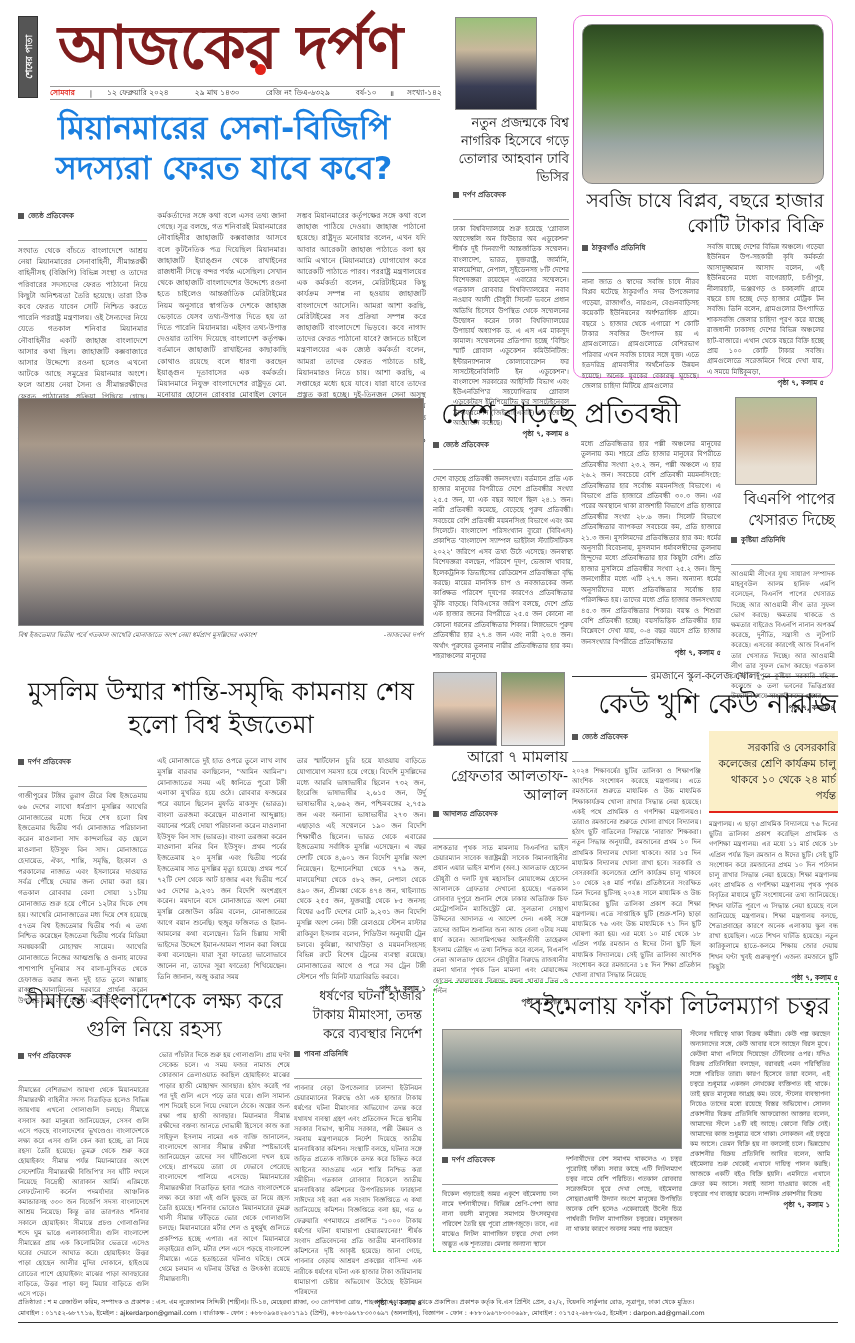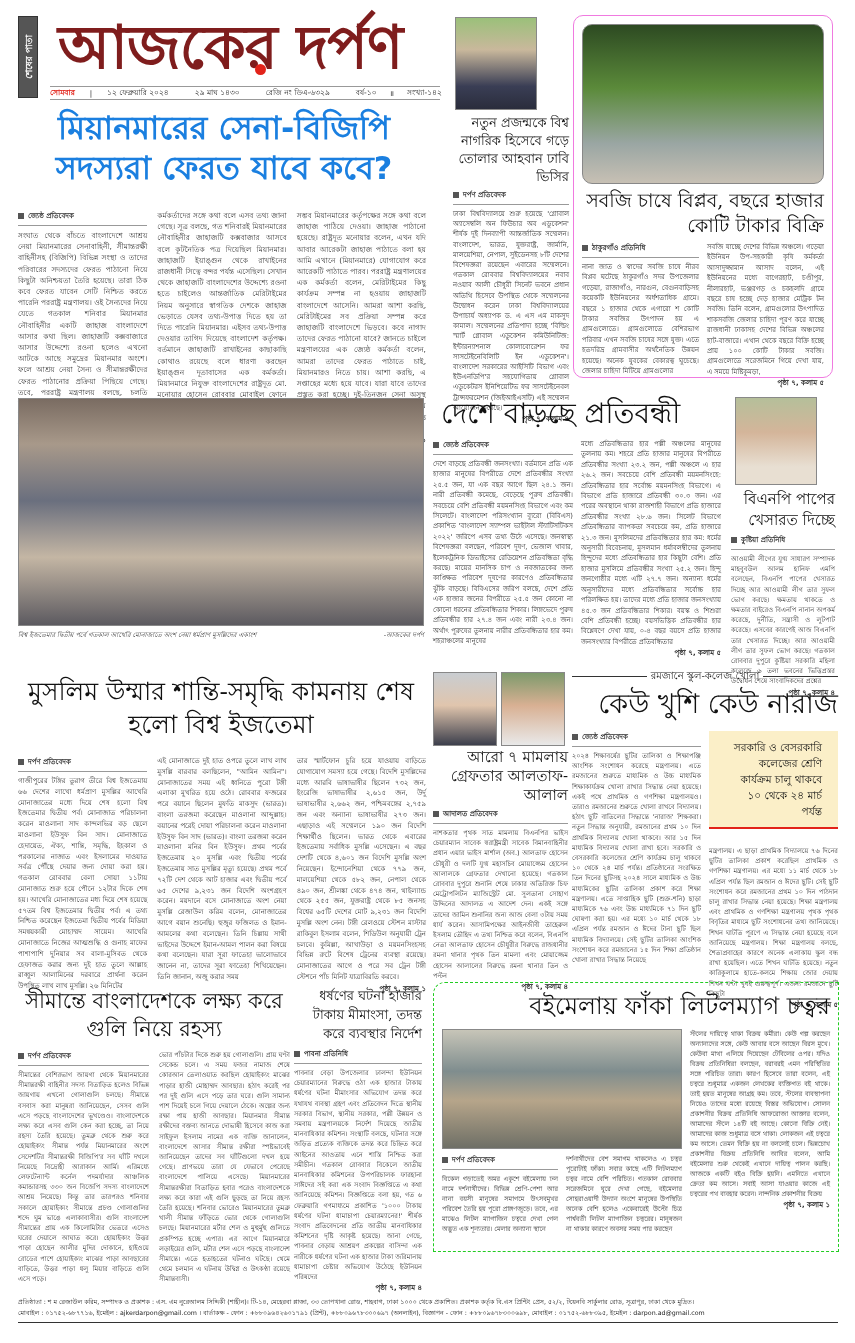--- a/index.html
+++ b/index.html
@@ -1,19 +1,19 @@
 <!DOCTYPE html>
 <html><head>
 <meta charset="utf-8">
 <style>
 *{box-sizing:border-box;margin:0;padding:0}
 body{width:855px;height:1343px;background:#fff;font-family:"DejaVu Sans",sans-serif;color:#222;position:relative;overflow:hidden}
 .abs{position:absolute}
 .body-text{font-size:7.4px;line-height:11.2px;text-align:justify;color:#333}
-.byline{font-size:7px;font-weight:bold;color:#333;display:flex;align-items:center;gap:4px;padding-bottom:3px;border-bottom:1px solid #999;margin-bottom:4px}
+.byline{font-size:7px;font-weight:bold;color:#333;display:flex;align-items:center;gap:4px;padding-bottom:18px;border-bottom:1px solid #999;margin-bottom:4px}
 .byline .sq{width:6px;height:6px;background:#555;display:inline-block}
 .jump{font-weight:bold;float:right;font-size:7px}
 .photo{background:linear-gradient(135deg,#6a7d8a,#b5a48a 40%,#8a6e5c 60%,#c9c2b7);border:1px solid #888}
 .hl{font-family:"DejaVu Serif",serif;color:#111;text-align:right;line-height:1.1}
 </style>
 </head>
 <body>
 
 <div class="abs" style="left:18px;top:14px;width:420px;height:88px">
   <div class="abs" style="left:0;top:2px;width:20px;height:82px;background:#555;color:#fff;display:flex;align-items:center;justify-content:center;border:1px solid #333">
@@ -159,21 +159,21 @@
   <div class="hl" style="font-size:27px;line-height:38px">কেউ খুশি কেউ নারাজ</div>
   <div style="display:flex;gap:8px;margin-top:8px">
     <div style="flex:1">
         <div class="byline">
           <span class="sq"></span>
           <span>জ্যেষ্ঠ প্রতিবেদক</span>
         </div>
         <div class="body-text" style="font-size:6.6px;line-height:10.2px">২০২৪ শিক্ষাবর্ষের ছুটির তালিকা ও শিক্ষাপঞ্জি আংশিক সংশোধন করেছে মন্ত্রণালয়। এতে রমজানের শুরুতে মাধ্যমিক ও উচ্চ মাধ্যমিক শিক্ষাকার্যক্রম খোলা রাখার সিদ্ধান্ত নেয়া হয়েছে। একই পথে প্রাথমিক ও গণশিক্ষা মন্ত্রণালয়ও। তারাও রমজানের শুরুতে খোলা রাখবে বিদ্যালয়। হঠাৎ ছুটি বাতিলের সিদ্ধান্তে 'নারাজ' শিক্ষকরা। নতুন সিদ্ধান্ত অনুযায়ী, রমজানের প্রথম ১০ দিন প্রাথমিক বিদ্যালয় খোলা থাকবে। আর ১৫ দিন মাধ্যমিক বিদ্যালয় খোলা রাখা হবে। সরকারি ও বেসরকারি কলেজের শ্রেণি কার্যক্রম চালু থাকবে ১০ থেকে ২৪ মার্চ পর্যন্ত। প্রতিষ্ঠানের সংরক্ষিত তিন দিনের ছুটিসহ ২০২৪ সালে মাধ্যমিক ও উচ্চ মাধ্যমিকের ছুটির তালিকা প্রকাশ করে শিক্ষা মন্ত্রণালয়। এতে সাপ্তাহিক ছুটি (শুক্র-শনি) ছাড়া মাধ্যমিকে ৭৬ এবং উচ্চ মাধ্যমিকে ৭১ দিন ছুটি ঘোষণা করা হয়। এর মধ্যে ১০ মার্চ থেকে ১৮ এপ্রিল পর্যন্ত রমজান ও ঈদের টানা ছুটি ছিল মাধ্যমিক বিদ্যালয়ে। সেই ছুটির তালিকা আংশিক সংশোধন করে রমজানের ১৫ দিন শিক্ষা প্রতিষ্ঠান খোলা রাখার সিদ্ধান্ত নিয়েছে</div>
       </div>
     <div style="flex:1">
-      <div style="background:#fbefc8;border-bottom:2px solid #e2231a;padding:8px 16px;margin-bottom:17px">
+      <div style="background:#fbefc8;border-bottom:2px solid #e2231a;padding:8px 2px;margin-bottom:6px">
         <div class="hl" style="font-size:10.5px;line-height:16px">সরকারি ও বেসরকারি কলেজের শ্রেণি কার্যক্রম চালু থাকবে ১০ থেকে ২৪ মার্চ পর্যন্ত</div>
       </div>
       <div class="body-text" style="font-size:6.6px;line-height:10.2px">মন্ত্রণালয়। এ ছাড়া প্রাথমিক বিদ্যালয়ে ৭৬ দিনের ছুটির তালিকা প্রকাশ করেছিল প্রাথমিক ও গণশিক্ষা মন্ত্রণালয়। এর মধ্যে ১১ মার্চ থেকে ১৮ এপ্রিল পর্যন্ত ছিল রমজান ও ঈদের ছুটি। সেই ছুটি সংশোধন করে রমজানের প্রথম ১০ দিন পাঠদান চালু রাখার সিদ্ধান্ত নেয়া হয়েছে। শিক্ষা মন্ত্রণালয় এবং প্রাথমিক ও গণশিক্ষা মন্ত্রণালয় পৃথক পৃথক বিবৃতির মাধ্যমে ছুটি সংশোধনের তথ্য জানিয়েছে। শিখন ঘাটতি পূরণে এ সিদ্ধান্ত নেয়া হয়েছে বলে জানিয়েছে মন্ত্রণালয়। শিক্ষা মন্ত্রণালয় বলছে, শৈত্যপ্রবাহের কারণে অনেক এলাকায় স্কুল বন্ধ রাখা হয়েছিল। এতে শিখন ঘাটতি হয়েছে। নতুন কারিকুলামে হাতে-কলমে শিক্ষায় জোর দেয়ায় শিখন ঘণ্টা খুবই গুরুত্বপূর্ণ। এজন্য রমজানে ছুটি কিছুটা</div>
       <div class="jump">পৃষ্ঠা ৭, কলাম ৫</div>
     </div>
   </div>
 </div>
 
 <div class="abs" style="left:18px;top:987px;width:272px;font-family:'DejaVu Serif',serif;font-size:21px;line-height:28px;text-align:center;color:#111">সীমান্তে বাংলাদেশকে লক্ষ্য করে গুলি নিয়ে রহস্য</div>
 <div class="abs" style="left:18px;top:1050px;width:272px;display:flex;gap:10px">

